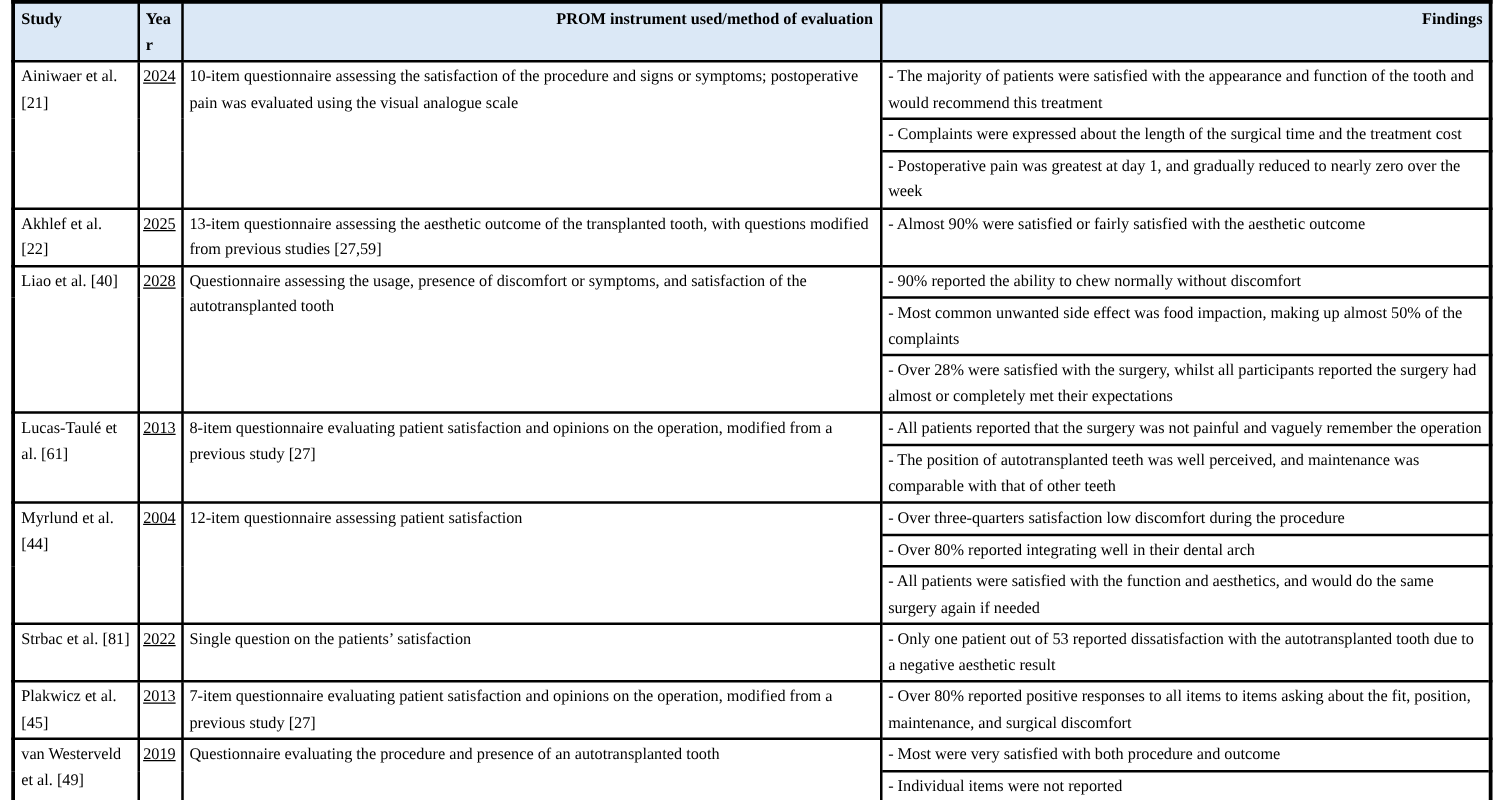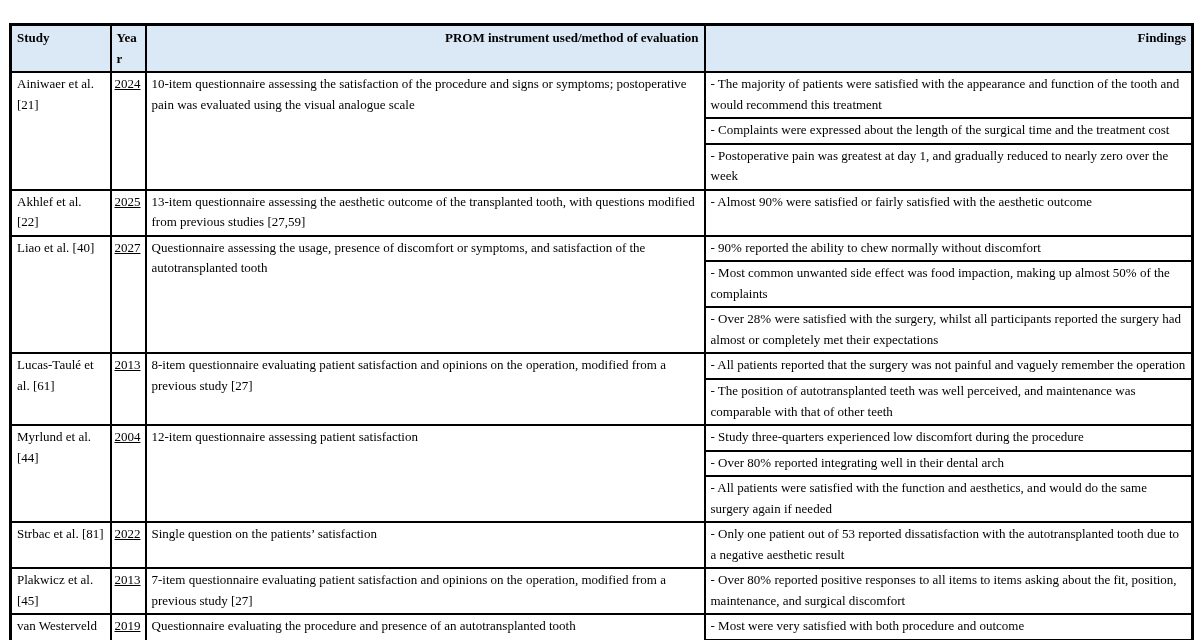--- a/index.html
+++ b/index.html
@@ -9,21 +9,21 @@
     width: 1200px;
     height: 640px;
     overflow: hidden;
     font-family: "Liberation Serif", "DejaVu Serif", serif;
     color: #000000;
   }
   .page {
     width: 1200px;
     height: 452px;
     box-sizing: border-box;
-    padding: 23px 9px;
+    padding: 0 9px;
   }
   table.prom-table {
     border-collapse: collapse;
     table-layout: fixed;
     width: 1182px;
     border: 3px solid var(--border-color, #000);
     background: #ffffff;
   }
   col.c-study     { width: 100px; }
   col.c-year      { width: 35px;  }
@@ -87,21 +87,21 @@
           <td class="finding-cell">- Postoperative pain was greatest at day 1, and gradually reduced to nearly zero over the week</td>
         </tr>
         <tr>
           <td class="study-cell" rowspan="1">Akhlef et al. [22]</td>
           <td class="year-cell" rowspan="1">2025</td>
           <td class="instrument-cell" rowspan="1">13-item questionnaire assessing the aesthetic outcome of the transplanted tooth, with questions modified from previous studies [27,59]</td>
           <td class="finding-cell">- Almost 90% were satisfied or fairly satisfied with the aesthetic outcome</td>
         </tr>
         <tr>
           <td class="study-cell" rowspan="3">Liao et al. [40]</td>
-          <td class="year-cell" rowspan="3">2027</td>
+          <td class="year-cell" rowspan="3">2028</td>
           <td class="instrument-cell" rowspan="3">Questionnaire assessing the usage, presence of discomfort or symptoms, and satisfaction of the autotransplanted tooth</td>
           <td class="finding-cell">- 90% reported the ability to chew normally without discomfort</td>
         </tr>
         <tr>
           <td class="finding-cell">- Most common unwanted side effect was food impaction, making up almost 50% of the complaints</td>
         </tr>
         <tr>
           <td class="finding-cell">- Over 28% were satisfied with the surgery, whilst all participants reported the surgery had almost or completely met their expectations</td>
         </tr>
         <tr>
@@ -110,21 +110,21 @@
           <td class="instrument-cell" rowspan="2">8-item questionnaire evaluating patient satisfaction and opinions on the operation, modified from a previous study [27]</td>
           <td class="finding-cell">- All patients reported that the surgery was not painful and vaguely remember the operation</td>
         </tr>
         <tr>
           <td class="finding-cell">- The position of autotransplanted teeth was well perceived, and maintenance was comparable with that of other teeth</td>
         </tr>
         <tr>
           <td class="study-cell" rowspan="3">Myrlund et al. [44]</td>
           <td class="year-cell" rowspan="3">2004</td>
           <td class="instrument-cell" rowspan="3">12-item questionnaire assessing patient satisfaction</td>
-          <td class="finding-cell">- Study three-quarters experienced low discomfort during the procedure</td>
+          <td class="finding-cell">- Over three-quarters satisfaction low discomfort during the procedure</td>
         </tr>
         <tr>
           <td class="finding-cell">- Over 80% reported integrating well in their dental arch</td>
         </tr>
         <tr>
           <td class="finding-cell">- All patients were satisfied with the function and aesthetics, and would do the same surgery again if needed</td>
         </tr>
         <tr>
           <td class="study-cell" rowspan="1">Strbac et al. [81]</td>
           <td class="year-cell" rowspan="1">2022</td>

